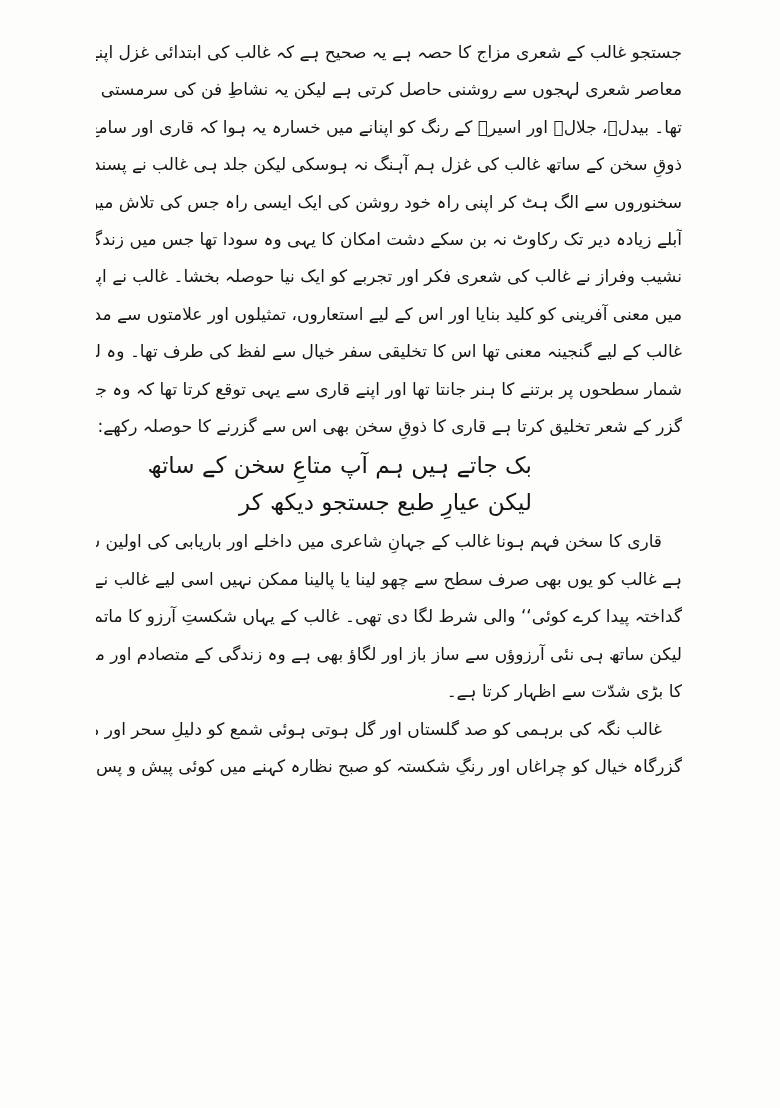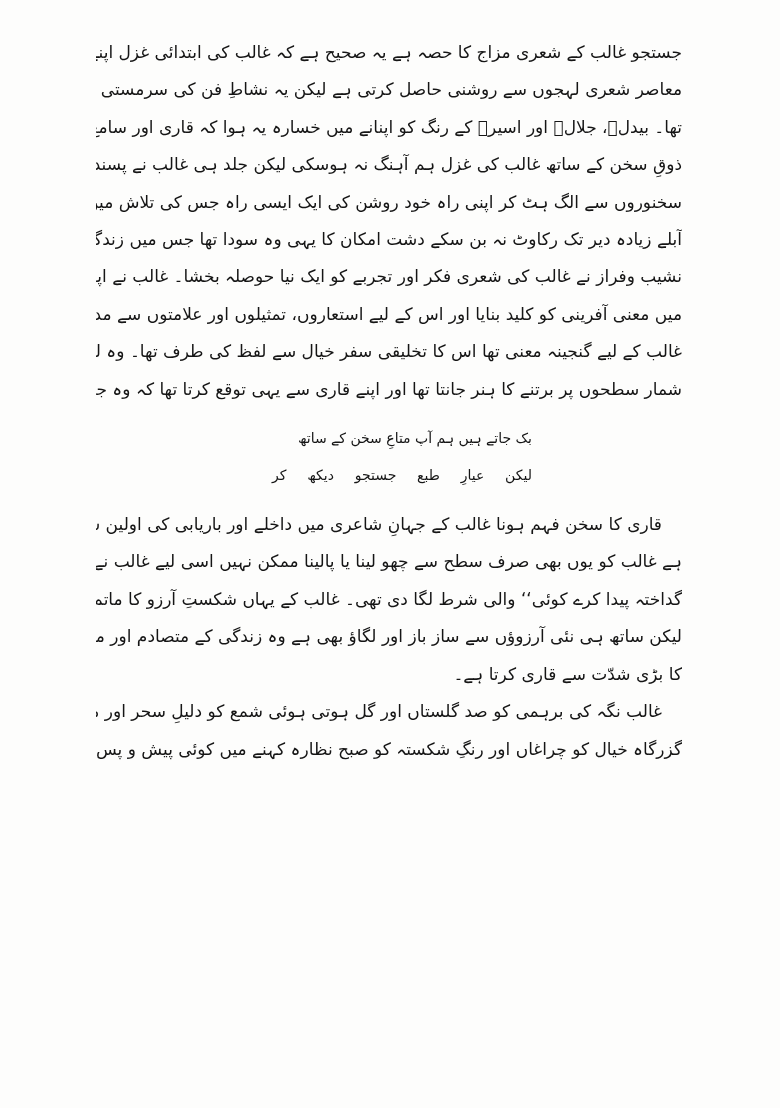--- a/index.html
+++ b/index.html
@@ -45,23 +45,23 @@
       white-space: nowrap;
       overflow: hidden;
     }
     .para .line.last {
       text-align-last: right;
     }
     .para .line.indent {
       padding-right: 20px;
     }
     .verse {
-      margin: 12px;
+      margin: 2px;
       direction: rtl;
-      font-size: 14px;
+      font-size: 23px;
       line-height: 37px;
       width: 260px;
       margin-right: 150px;
     }
     .verse .line {
       display: block;
       text-align: justify;
       text-align-last: justify;
       white-space: nowrap;
     }
@@ -80,33 +80,34 @@
       <span class="line">جستجو غالب کے شعری مزاج کا حصہ ہے یہ صحیح ہے کہ غالب کی ابتدائی غزل اپنے بعض اہم</span>
       <span class="line">معاصر شعری لہجوں سے روشنی حاصل کرتی ہے لیکن یہ نشاطِ فن کی سرمستی کے لیے ضروری بھی</span>
       <span class="line">تھا۔ بیدلؔ، جلالؔ اور اسیرؔ کے رنگ کو اپنانے میں خسارہ یہ ہوا کہ قاری اور سامع دونوں کے</span>
       <span class="line">ذوقِ سخن کے ساتھ غالب کی غزل ہم آہنگ نہ ہوسکی لیکن جلد ہی غالب نے پسندیدہ</span>
       <span class="line">سخنوروں سے الگ ہٹ کر اپنی راہ خود روشن کی ایک ایسی راہ جس کی تلاش میں پاؤں کے</span>
       <span class="line">آبلے زیادہ دیر تک رکاوٹ نہ بن سکے دشت امکان کا یہی وہ سودا تھا جس میں زندگی کے</span>
       <span class="line">نشیب وفراز نے غالب کی شعری فکر اور تجربے کو ایک نیا حوصلہ بخشا۔ غالب نے اپنی شاعری</span>
       <span class="line">میں معنی آفرینی کو کلید بنایا اور اس کے لیے استعاروں، تمثیلوں اور علامتوں سے مدد لی، لفظ،</span>
       <span class="line">غالب کے لیے گنجینہ معنی تھا اس کا تخلیقی سفر خیال سے لفظ کی طرف تھا۔ وہ لفظ کو معانی کی بے</span>
       <span class="line">شمار سطحوں پر برتنے کا ہنر جانتا تھا اور اپنے قاری سے یہی توقع کرتا تھا کہ وہ جن راہوں سے</span>
+      <span class="line last">گزر کے شعر تخلیق کرتا ہے قاری کا ذوقِ سخن بھی اس سے گزرنے کا حوصلہ رکھے:</span>
     </div>
 
     <div class="verse">
       <span class="line first">بک جاتے ہیں ہم آپ متاعِ سخن کے ساتھ</span>
       <span class="line">لیکن عیارِ طبع جستجو دیکھ کر</span>
     </div>
 
     <div class="para">
       <span class="line indent">قاری کا سخن فہم ہونا غالب کے جہانِ شاعری میں داخلے اور باریابی کی اولین شرط</span>
       <span class="line">ہے غالب کو یوں بھی صرف سطح سے چھو لینا یا پالینا ممکن نہیں اسی لیے غالب نے ’’پہلے دلِ</span>
       <span class="line">گداختہ پیدا کرے کوئی‘‘ والی شرط لگا دی تھی۔ غالب کے یہاں شکستِ آرزو کا ماتم تو ہے</span>
       <span class="line">لیکن ساتھ ہی نئی آرزوؤں سے ساز باز اور لگاؤ بھی ہے وہ زندگی کے متصادم اور متضاد رویے</span>
-      <span class="line last">کا بڑی شدّت سے قاری کرتا ہے۔</span>
+      <span class="line last">کا بڑی شدّت سے اظہار کرتا ہے۔</span>
     </div>
 
     <div class="para">
       <span class="line indent">غالب نگہ کی برہمی کو صد گلستاں اور گل ہوتی ہوئی شمع کو دلیلِ سحر اور موجۂ گل سے</span>
       <span class="line last">گزرگاہ خیال کو چراغاں اور رنگِ شکستہ کو صبح نظارہ کہنے میں کوئی پیش و پس بھی نہیں کرتا۔</span>
     </div>
 
   </div>
 </div>
 

